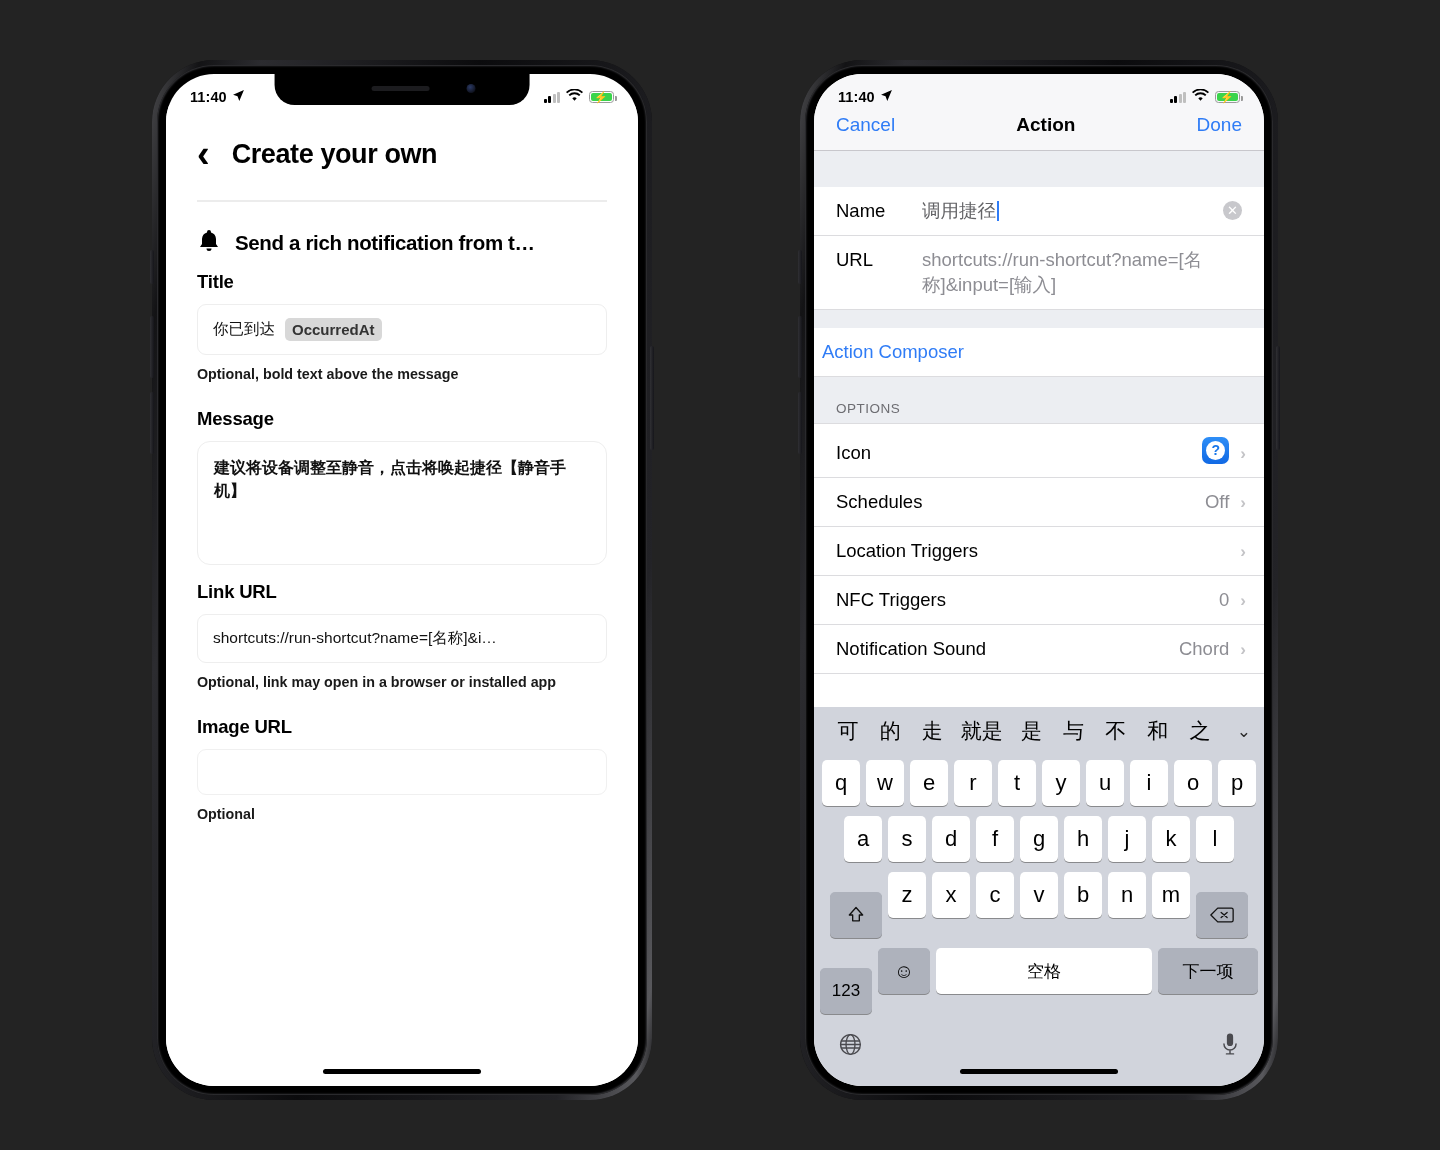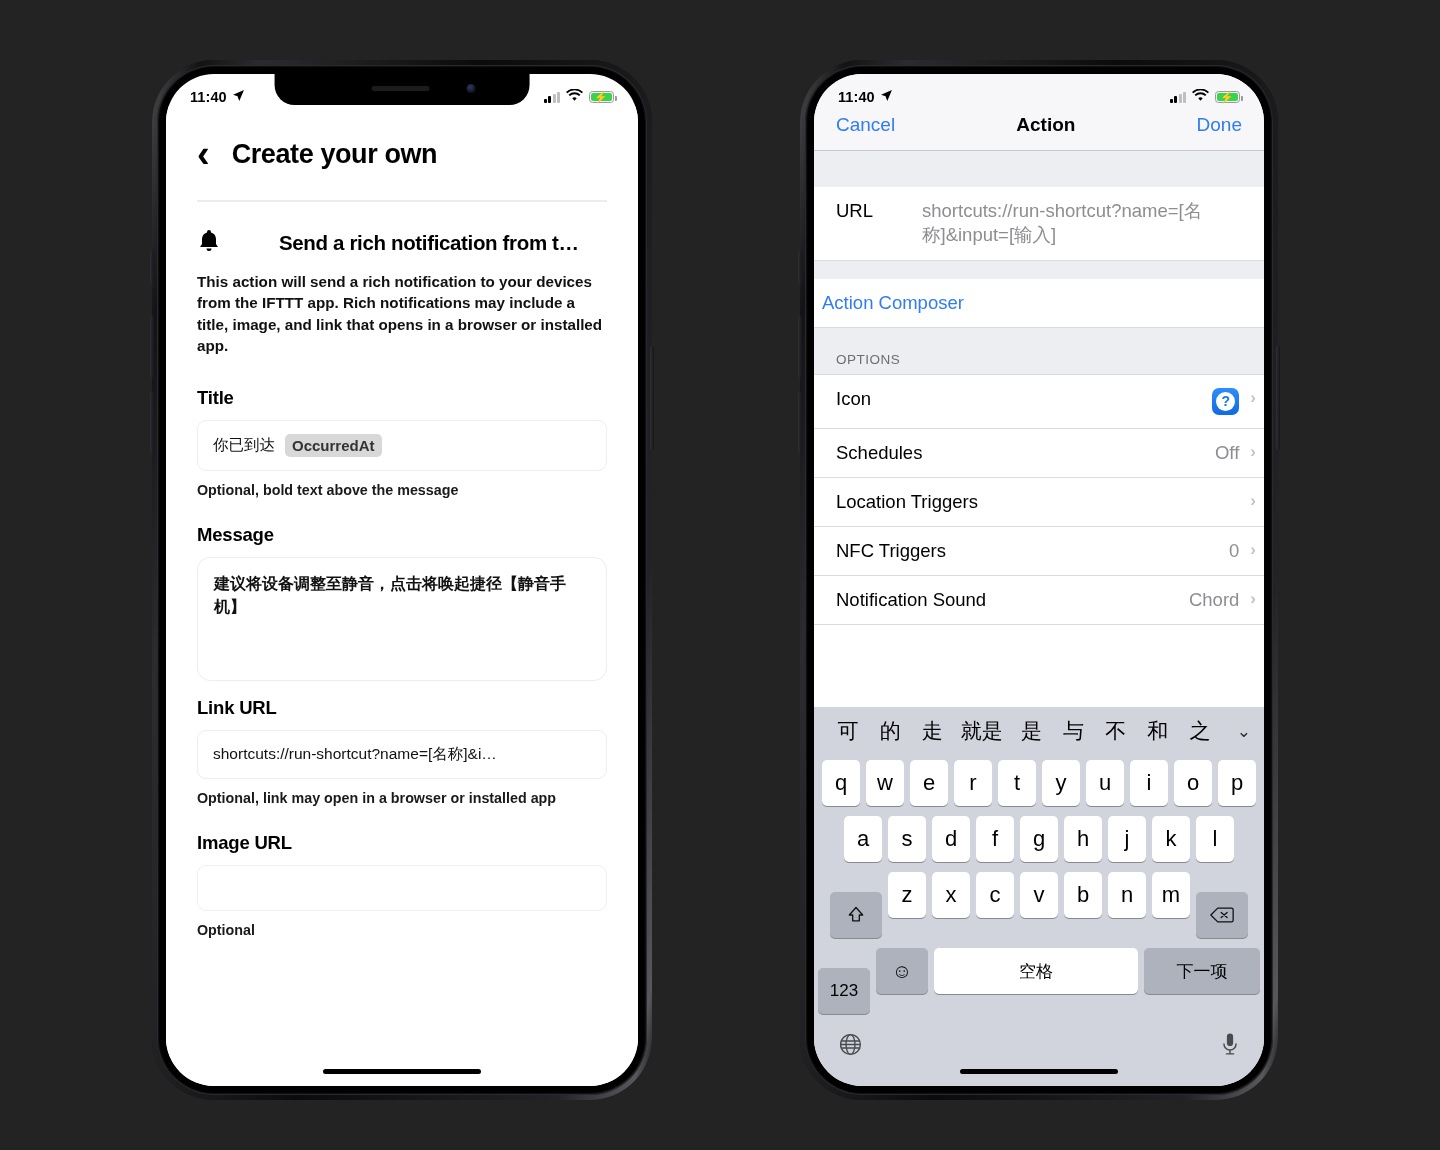--- a/index.html
+++ b/index.html
@@ -54,21 +54,21 @@
 
   
   #phone1 { left: 152px; top: 60px; width: 500px; height: 1040px; }
   .p1-body { background: #fff; height: 100%; padding: 0 31px; font-family: "Liberation Sans", sans-serif; }
   .p1-navbar { display: flex; align-items: center; gap: 22px; padding-top: 34px; padding-bottom: 30px; }
   .backchev { font-size: 38px; font-weight: 900; line-height: .8; color: #000; cursor: pointer; }
   .p1-title { font-size: 27px; font-weight: 800; letter-spacing: -.4px; color: #000; }
   .p1-rule { height: 1.5px; background: #ececec; margin-bottom: 26px; }
   .action-head { display: flex; align-items: center; gap: 14px; margin-bottom: 13px; }
   .bell { font-size: 25px; line-height: 1; }
-  .action-name { font-size: 20.5px; font-weight: 800; letter-spacing: -.35px; color: #000; margin-left: 44px; }
+  .action-name { font-size: 20.5px; font-weight: 800; letter-spacing: -.35px; color: #000; }
   .action-desc { font-size: 15.2px; line-height: 1.42; font-weight: 600; color: #111; margin-bottom: 30px; }
   .field-label { font-size: 18.5px; font-weight: 800; letter-spacing: -.2px; color: #000; margin-bottom: 11px; }
   .inputbox { border: 1.5px solid #eeeeee; border-radius: 9px; background: #fff; padding: 13px 15px;
               font-size: 15.5px; color: #111; display: flex; align-items: center; gap: 10px;
               white-space: nowrap; overflow: hidden; }
   .chip { background: #d8d8d8; color: #333; font-size: 15px; border-radius: 5px; padding: 3px 7px; font-weight: 600; }
   .hint { font-size: 14.3px; color: #1a1a1a; font-weight: 600; margin-top: 11px; margin-bottom: 26px; }
   .textarea { border: 1.5px solid #eeeeee; border-radius: 13px; min-height: 124px; padding: 14px 16px;
               font-size: 16px; line-height: 1.45; color: #111; font-weight: 700; margin-bottom: 16px; }
   .imgbox { border: 1.5px solid #f0f0f0; border-radius: 9px; height: 46px; }
@@ -90,21 +90,21 @@
   .row .rval { flex: 1; font-size: 18.5px; color: #8d8d93; line-height: 1.32; }
   .row .rval.typed { color: #636366; position: relative; }
   .caret { display: inline-block; width: 2px; height: 20px; background: #2f7cf6;
            vertical-align: -4px; margin-left: 1px; }
   .clearx { width: 19px; height: 19px; border-radius: 50%; background: #c8c8cc; color: #fff;
             font-size: 13px; line-height: 19px; text-align: center; flex: 0 0 19px; margin-top: 2px; }
   .link-row { background: #fff; padding: 13px 8px; border-bottom: .5px solid #dcdcdf; }
   .link-row span { color: #2f7cf6; font-size: 18.5px; }
   .sec-hdr { background: #eceef2; padding: 24px 22px 7px; font-size: 13.5px;
              color: #6d6d72; letter-spacing: .5px; border-bottom: .5px solid #dcdcdf; }
-  .opt-row { display: flex; align-items: flex-start; background: #fff; padding: 13px 8px 13px 22px;
+  .opt-row { display: flex; align-items: flex-end; background: #fff; padding: 13px 18px 13px 22px;
              border-bottom: .5px solid #dcdcdf; min-height: 49px; }
   .opt-row .olabel { flex: 1; font-size: 18.5px; color: #000; }
   .opt-row .oval { font-size: 18.5px; color: #8d8d93; margin-right: 11px; }
   .chev { color: #c4c4c7; font-size: 17px; font-weight: 600; }
   .qicon { width: 27px; height: 27px; border-radius: 7px; margin-right: 11px;
            background: linear-gradient(180deg,#2e8ef7,#1169e4); display: flex;
            align-items: center; justify-content: center; }
   .qicon .ring { width: 19px; height: 19px; border-radius: 50%; background: #fff;
                  color: #1877ea; font-size: 14px; font-weight: 800; line-height: 19px; text-align: center; }
 
@@ -114,21 +114,21 @@
   .cand .c { flex: 1; text-align: center; font-size: 21px; color: #000; font-family: "DejaVu Sans", sans-serif; }
   .cand .c.wide { flex: 1.35; }
   .cand .dn { width: 30px; text-align: right; font-size: 17px; color: #2b2b2b; }
   .krow { display: flex; justify-content: center; gap: 6px; padding: 5px 4px; }
   .key { background: #fff; border-radius: 5px; height: 46px; width: 38px; display: flex;
          align-items: center; justify-content: center; font-size: 22px; color: #000;
          box-shadow: 0 1px 0 #898a8d; }
   .key.fn { background: #aeb2bc; box-shadow: 0 1px 0 #898a8d; margin-top: 20px; }
   .key.wide { width: 52px; font-size: 17px; }
   .key.space { flex: 1; max-width: 216px; font-size: 17px; font-family: "DejaVu Sans", sans-serif; }
-  .key.next { width: 116px; font-size: 17px; background: #aeb2bc; font-family: "DejaVu Sans", sans-serif; }
+  .key.next { width: 100px; font-size: 17px; background: #aeb2bc; font-family: "DejaVu Sans", sans-serif; }
   .key.emoji { width: 52px; font-size: 20px; background: #aeb2bc; }
   .kbbot { display: flex; align-items: center; justify-content: space-between;
            padding: 8px 24px 0; height: 48px; }
   .kbbot .gl, .kbbot .mc { font-size: 23px; color: #4a4a4f; }
   .homebar2 { width: 158px; height: 5px; border-radius: 3px; background: #000; margin: 2px auto 10px; }
 </style>
 </head>
 <body>
 
 <div class="stage">
@@ -183,21 +183,20 @@
 
         <div class="action-head">
           <span class="bell">
             <svg width="24" height="26" viewBox="0 0 24 26">
                 <path d="M12 2a2 2 0 0 1 2 2v.6A7 7 0 0 1 19 11v5l2 3H3l2-3v-5a7 7 0 0 1 5-6.4V4a2 2 0 0 1 2-2z" fill="#000"></path>
                 <path d="M9.5 20.5a2.5 2.5 0 0 0 5 0h-5z" fill="#000"></path>
               </svg>
           </span>
           <span class="action-name">Send a rich notification from t…</span>
         </div>
-        <div class="action-desc">This action will send a rich notification to your devices from the IFTTT app. Rich notifications may include a title, image, and link that opens in a browser or installed app.</div>
 
         <div class="field-label">Title</div>
         <div class="inputbox">
           <span>你已到达</span>
           <span class="chip">OccurredAt</span>
         </div>
         <div class="hint">Optional, bold text above the message</div>
 
         <div class="field-label">Message</div>
         <div class="textarea">建议将设备调整至静音，点击将唤起捷径【静音手机】</div>
@@ -260,20 +259,25 @@
         </div>
 
         <div class="ios-nav">
           <span class="btn">Cancel</span>
           <span class="ttl">Action</span>
           <span class="btn">Done</span>
         </div>
 
         <div class="grp-gap"></div>
 
+        <div class="row">
+          <span class="rlabel">Name</span>
+          <span class="rval typed"><span>调用捷径</span><span class="caret"></span></span>
+          <span class="clearx">✕</span>
+        </div>
 
         <div class="row">
           <span class="rlabel">URL</span>
           <span class="rval">shortcuts://run-shortcut?name=[名称]&amp;input=[输入]</span>
         </div>
 
         <div class="grp-gap" style="height:18px;"></div>
 
         <div class="link-row">
           <span>Action Composer</span>

